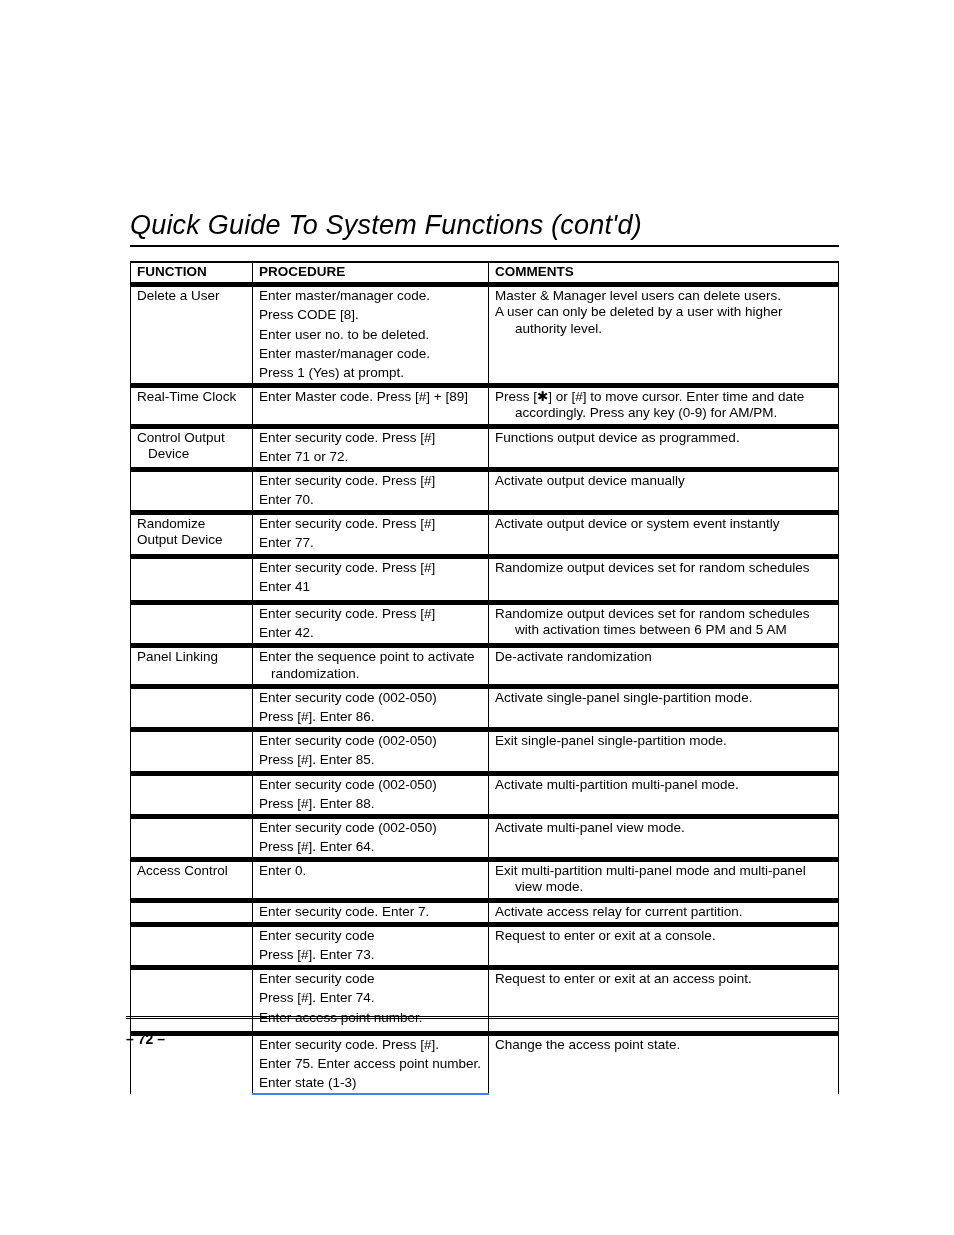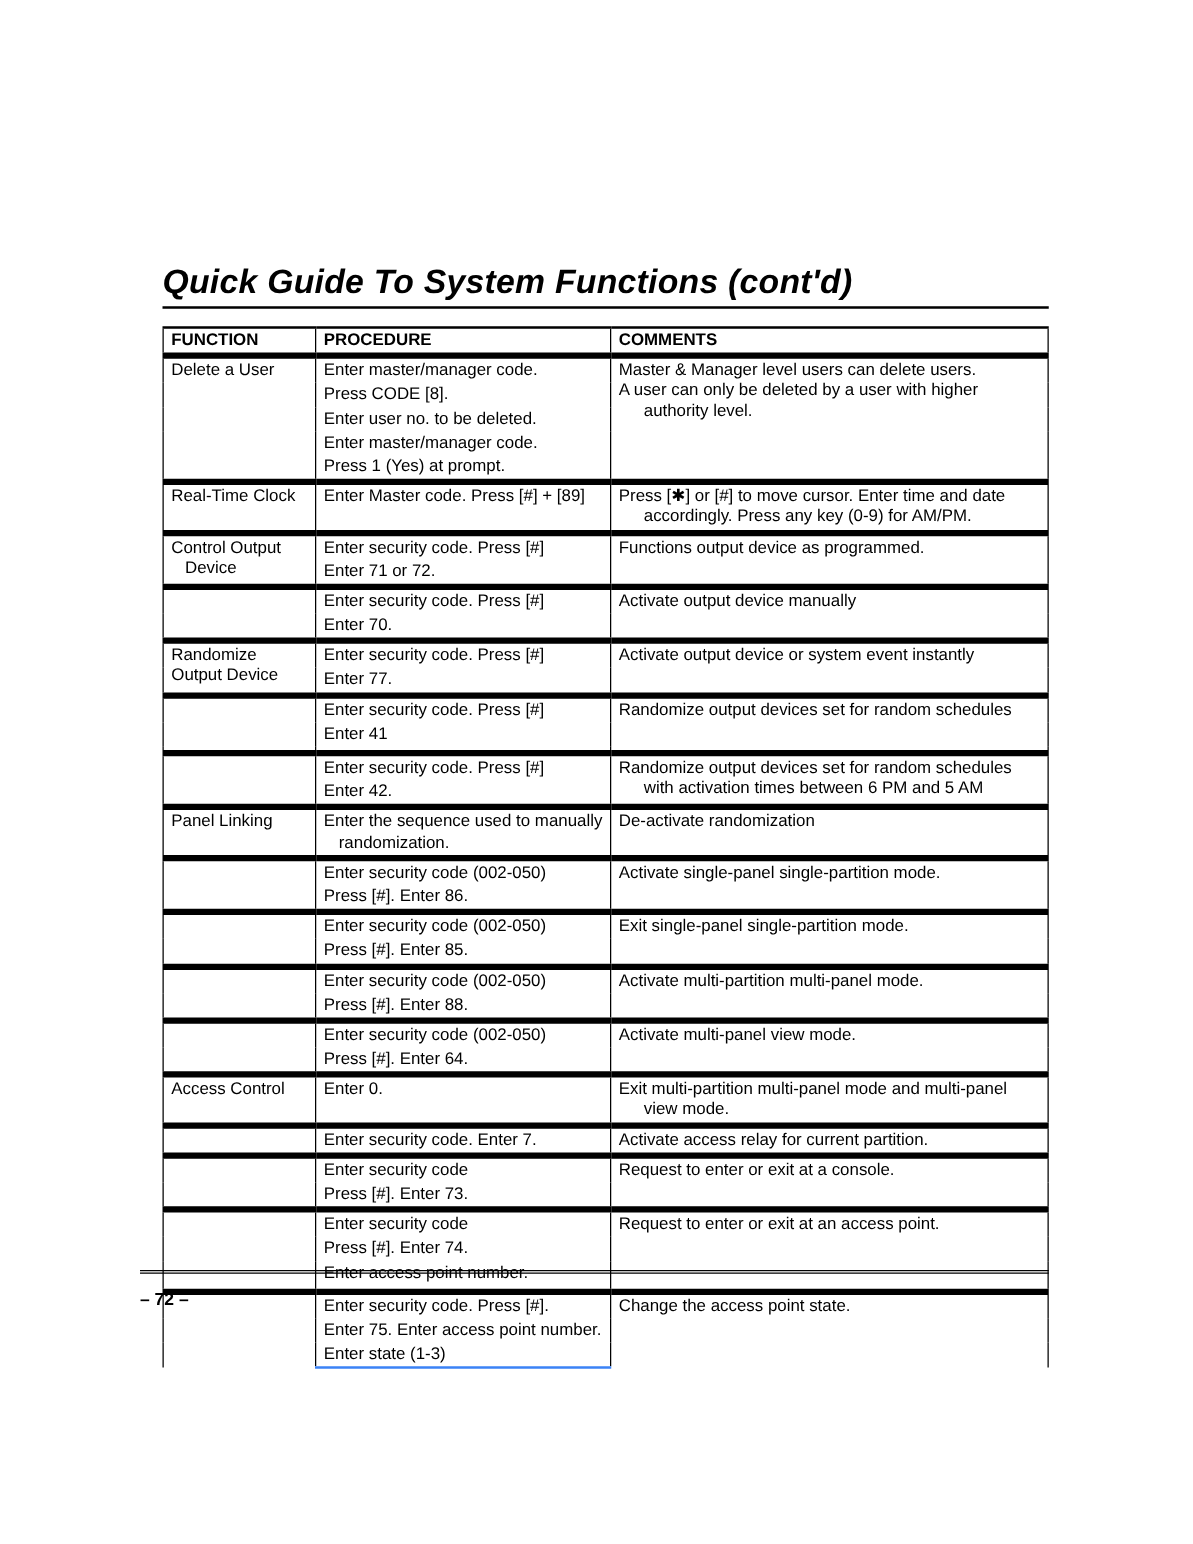--- a/index.html
+++ b/index.html
@@ -7,21 +7,21 @@
     .page {
       width: 954px;
       height: 1235px;
       padding: 210px 115px 0 130px;
       font-family: Arial, Helvetica, sans-serif;
       color: #000;
       position: relative;
     }
     .title {
       font-family: Arial, Helvetica, sans-serif;
-      font-weight: bold;
+      font-weight: normal;
       font-style: italic;
       font-size: 27px;
       border-bottom: 2px solid #000;
       padding-bottom: 4px;
       margin-bottom: 14px;
       letter-spacing: 0.2px;
     }
     table.guide {
       border-collapse: collapse;
       width: 100%;
@@ -49,21 +49,21 @@
     col.c-fn { width: 122px; }
     col.c-pr { width: 236px; }
     col.c-cm { width: auto; }
     .sep td { border-top: 5px solid #000000; }
     .bottom td { border-bottom: 2px solid #3b82f6; }
     .hang { padding-left: 12px; text-indent: -12px; }
     .cm-hang { padding-left: 20px; text-indent: -20px; }
     .fn-sub { padding-left: 11px; }
     .footer {
       position: absolute;
-      left: 112px;
+      left: 126px;
       top: 1016px;
       right: 115px;
       border-top: 3px double #000;
       padding-top: 12px;
       font-size: 14px;
       font-weight: bold;
     }
   </style>
 </head>
 <body>
@@ -171,21 +171,21 @@
           <div class="cm-hang">Randomize output devices set for random schedules with activation times between 6 PM and 5 AM</div>
         </td>
       </tr>
       <tr>
           <td>Enter 42.</td>
         </tr>
 
       <tr class="sep">
         <td>Panel Linking</td>
         <td>
-          <div class="hang">Enter the sequence used to manually randomization.</div>
+          <div class="hang">Enter the sequence point to activate randomization.</div>
         </td>
         <td>De-activate randomization</td>
       </tr>
 
       <tr class="sep">
         <td rowspan="2"></td>
         <td>Enter security code (002-050)</td>
         <td rowspan="2">Activate single-panel single-partition mode.</td>
       </tr>
       <tr>

